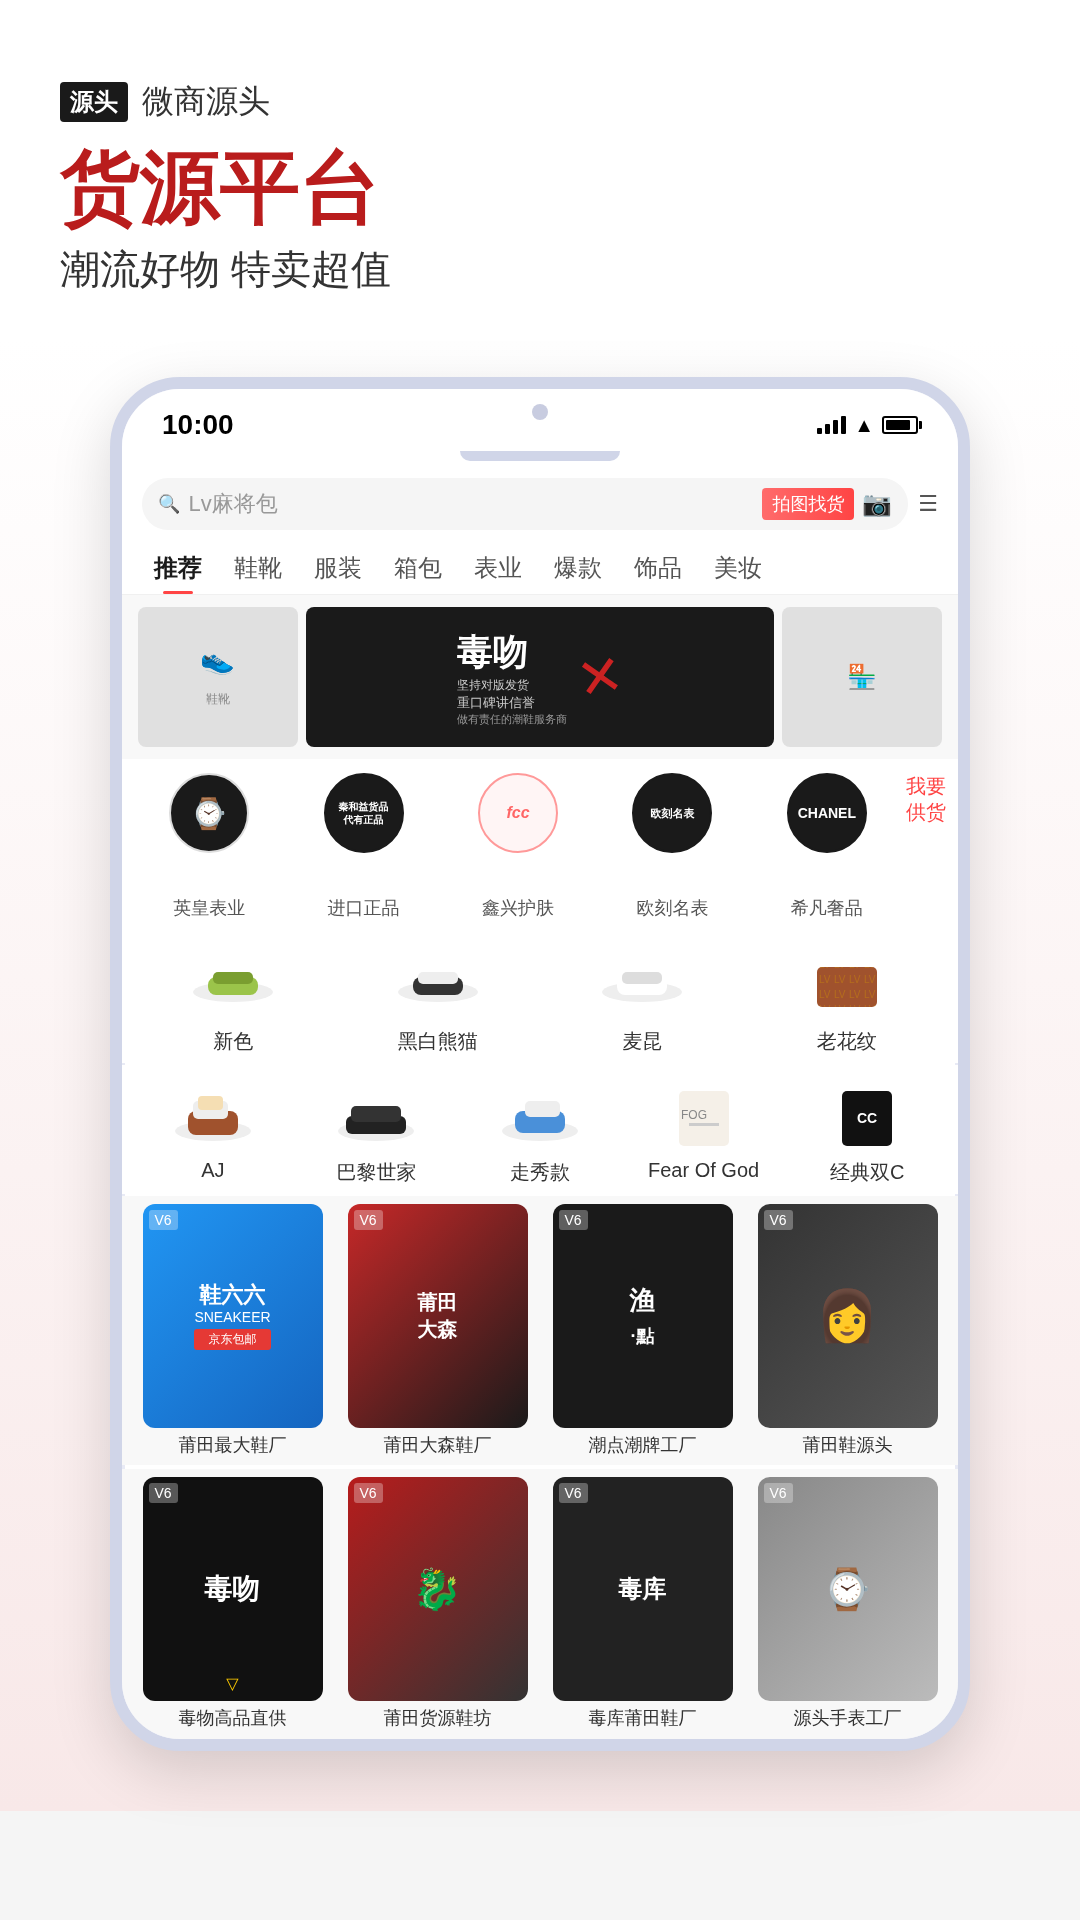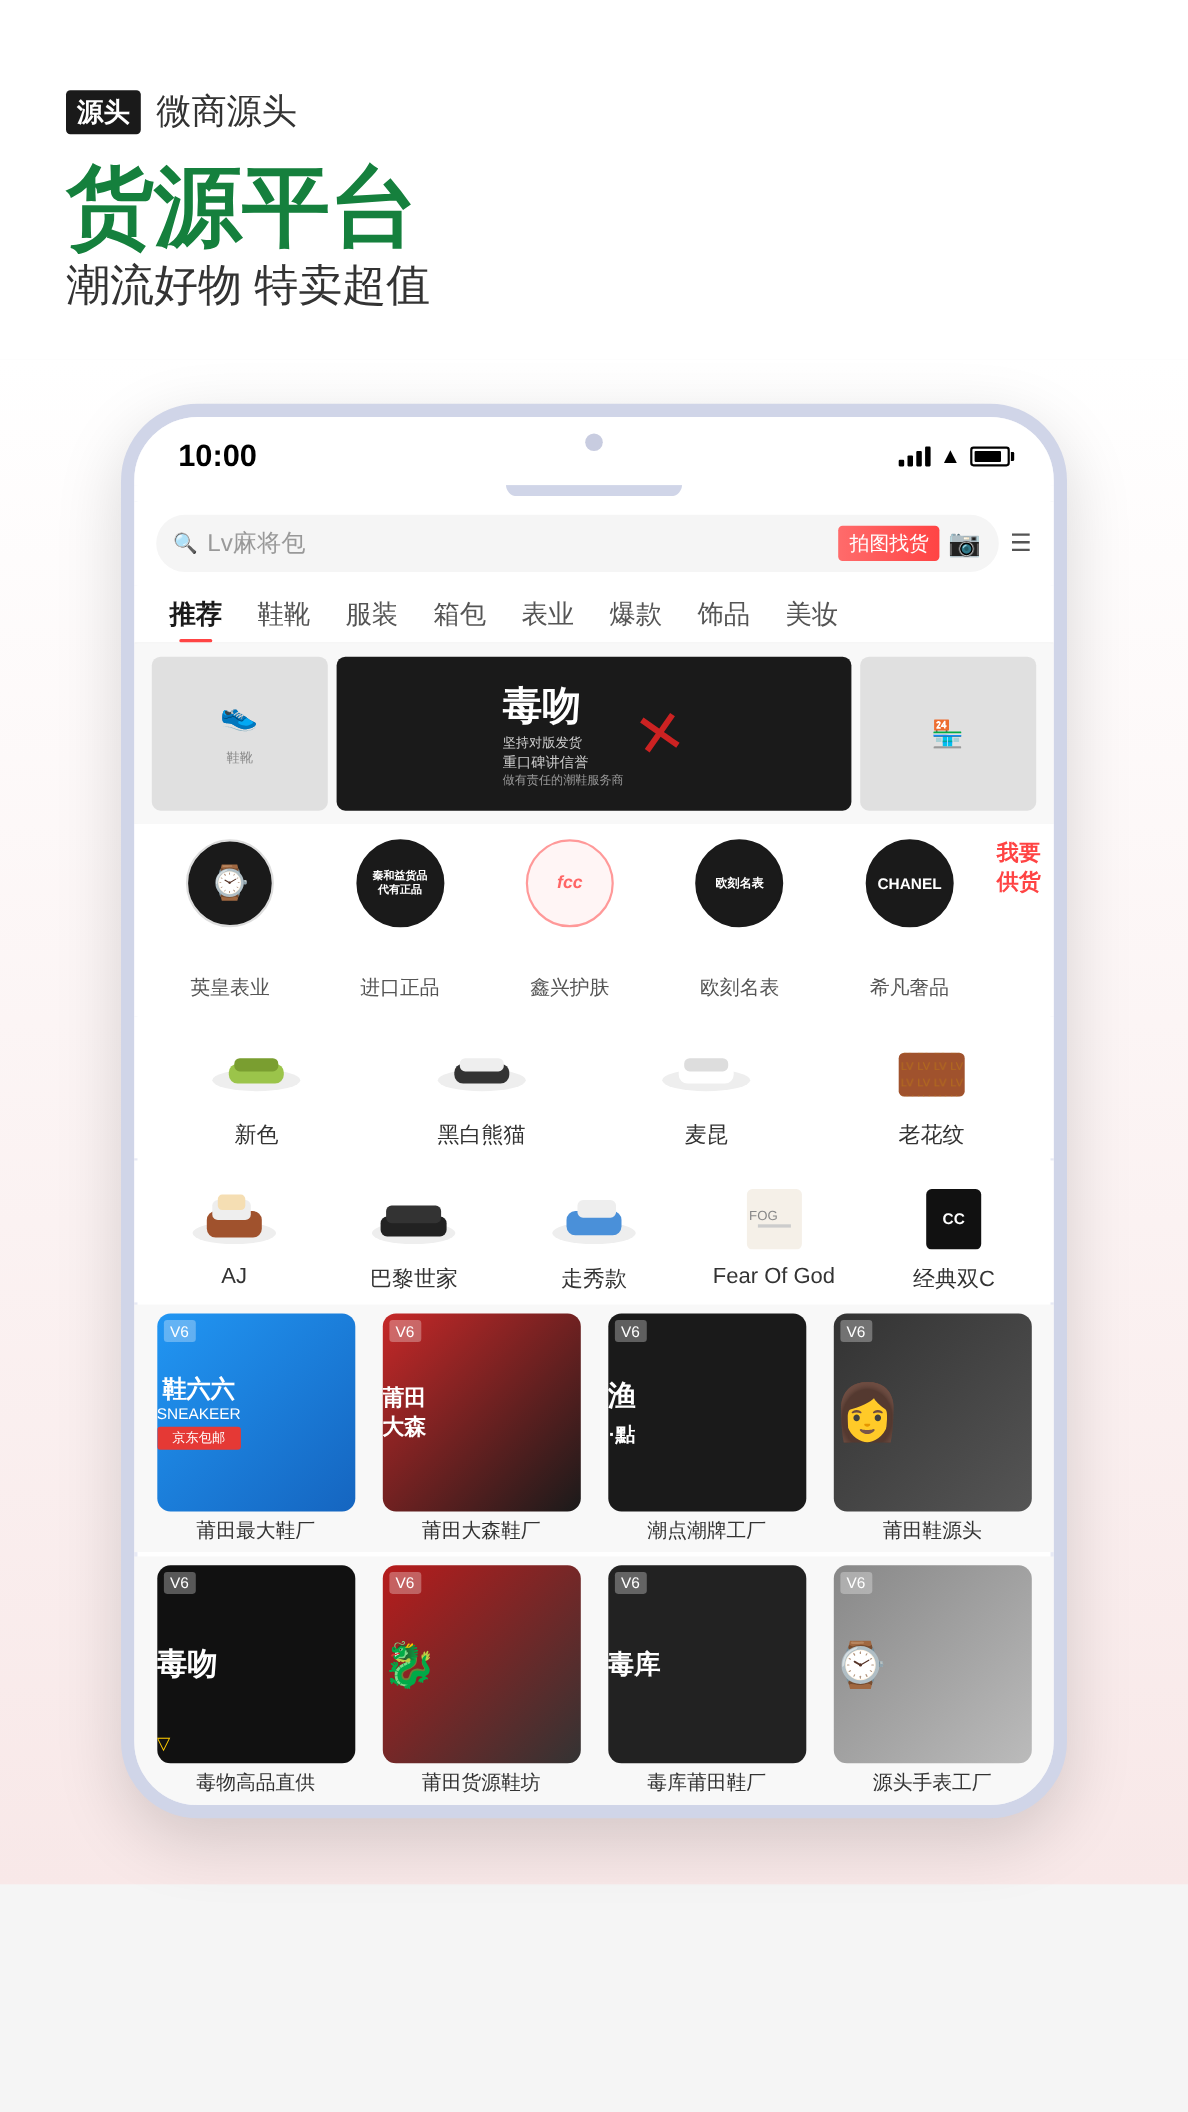--- a/index.html
+++ b/index.html
@@ -31,22 +31,23 @@
       margin-right: 14px;
     }
     .header-subtitle {
       font-size: 32px;
       color: #333;
       font-weight: 500;
     }
     .header-title {
       font-size: 80px;
       font-weight: bold;
-      color: #15803d;
+      color: #b91c1c;
       line-height: 1.1;
+      margin-bottom: 10px;
     }
     .header-desc {
       font-size: 40px;
       color: #333;
       font-weight: 500;
     }
 
     
     .phone-container {
       display: flex;
@@ -305,21 +306,21 @@
     .supply-btn {
       display: flex;
       flex-direction: column;
       align-items: center;
       justify-content: center;
       background: #fff;
     }
     .supply-text {
       color: #ff4444;
       font-size: 20px;
-      font-weight: bold;
+      font-weight: normal;
       line-height: 1.3;
       text-align: center;
     }
 
     
     .product-section {
       background: #fff;
       padding: 8px 12px;
       margin-bottom: 2px;
     }
@@ -381,25 +382,26 @@
       background: #f8f8f8;
     }
     .merchant-item-4 {
       display: flex;
       flex-direction: column;
       align-items: center;
       gap: 6px;
     }
     .merchant-card-sm {
       width: 180px;
-      height: 180px;
+      height: 224px;
       border-radius: 12px;
       overflow: hidden;
       display: flex;
       align-items: center;
+      justify-content: center;
       position: relative;
     }
     .merchant-name-sm {
       font-size: 18px;
       color: #333;
       text-align: center;
       line-height: 1.3;
     }
   </style>
 </head>

